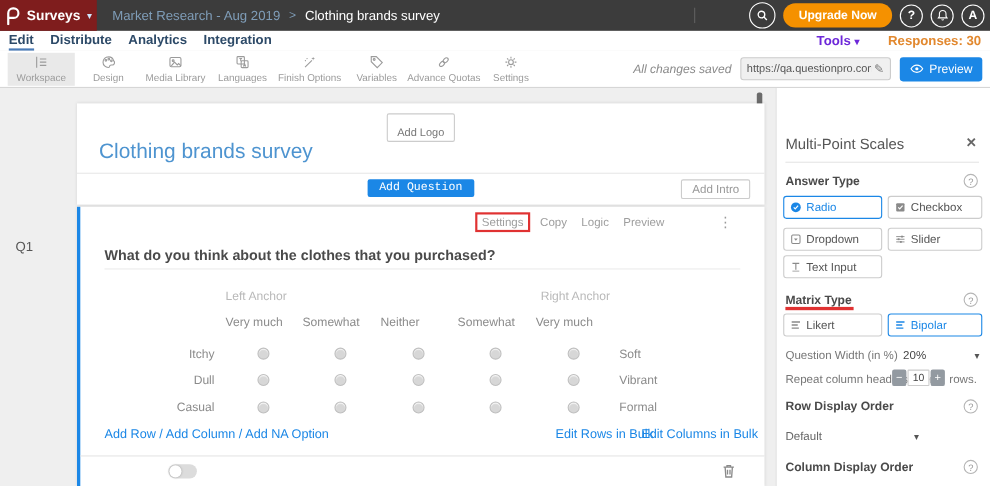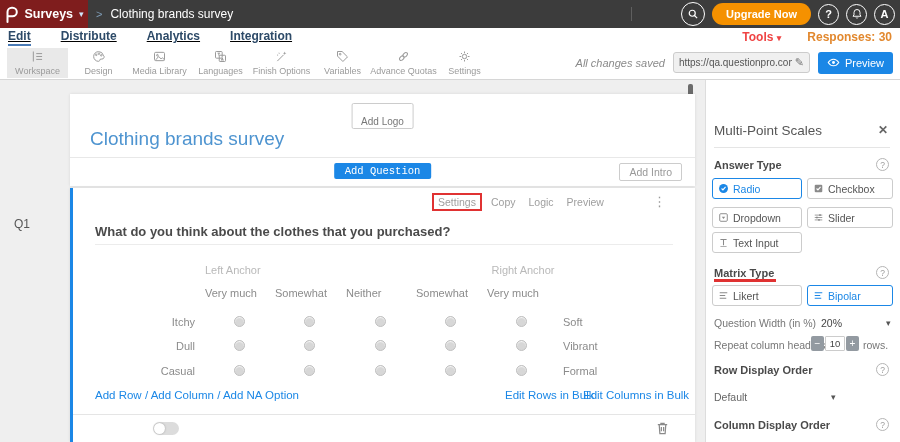--- a/index.html
+++ b/index.html
@@ -15,25 +15,25 @@
   .crumb-sep { margin: 0 8px; font-size: 11px; color: #7f9db8; }
   .crumb-current { font-size: 12px; color: #fff; }
   .topbar-right { margin-left: auto; display: flex; align-items: center; gap: 7px; padding-right: 5px; }
   .tb-divider { width: 1px; height: 14px; background: #5f5f5f; margin-right: 42px; }
   .circle-btn { width: 21px; height: 21px; border: 1.5px solid #fff; border-radius: 50%; display: flex; align-items: center; justify-content: center; font-size: 11px; font-weight: 700; cursor: pointer; background: transparent; color: #fff; }
   .search-btn { width: 24px; height: 24px; }
   .upgrade-btn { background: #f59100; color: #fff; border: none; border-radius: 12px; height: 22px; padding: 0 14px; font-size: 11px; font-weight: 700; font-family: inherit; cursor: pointer; }
 
   
   .navrow { height: 18px; background: #fff; display: flex; align-items: center; padding: 0 6px 0 8px; }
-  .tabs { display: flex; gap: 30px; text-decoration: underline; }
+  .tabs { display: flex; gap: 15px; }
   .tab { font-size: 12px; font-weight: 700; color: #2d4a68; cursor: pointer; line-height: 16px; }
   .tab.active { border-bottom: 2px solid #4a7ab5; }
   .navrow-right { margin-left: auto; display: flex; align-items: center; gap: 26px; padding-right: 2px; }
-  .tools-label { font-size: 12px; font-weight: 700; color: #ef4444; cursor: pointer; margin-left: 40px; }
+  .tools-label { font-size: 12px; font-weight: 700; color: #6d28d9; cursor: pointer; margin-left: 40px; }
   .tools-label .caret { font-size: 9px; }
   .responses { font-size: 12px; font-weight: 700; color: #e2882e; }
 
   
   .toolbar { height: 34px; background: #fff; border-bottom: 1px solid #d6d6d6; display: flex; align-items: center; }
   .tool-item { width: 61px; height: 30px; display: flex; flex-direction: column; align-items: center; justify-content: center; gap: 2px; cursor: pointer; }
   .tool-item:first-child { margin-left: 7px; }
   .tool-item.active { background: #e9e9e9; }
   .tool-item svg { width: 15px; height: 15px; stroke: #9b9b9b; fill: none; stroke-width: 1.2; }
   .tool-label { font-size: 9px; color: #9b9b9b; white-space: nowrap; }
@@ -110,20 +110,21 @@
 <body>
 
 <div class="topbar">
   <div class="brand">
     <svg width="14" height="17" viewBox="0 0 14 17">
         <path d="M3.5 16V6a4.3 4.3 0 0 1 4.3-4.3h.7a4.3 4.3 0 0 1 0 8.6H4.8" fill="none" stroke="#fff" stroke-width="2" stroke-linecap="round"></path>
       </svg>
     <span class="brand-label">Surveys</span>
     <span class="caret">▾</span>
   </div>
+  <span class="crumb-parent">Market Research - Aug 2019</span>
   <span class="crumb-sep">&gt;</span>
   <span class="crumb-current">Clothing brands survey</span>
   <div class="topbar-right">
     <span class="tb-divider"></span>
     <span class="circle-btn search-btn">
       <svg width="12" height="12" viewBox="0 0 16 16">
           <circle cx="7" cy="7" r="4" fill="none" stroke="#fff" stroke-width="1.6"></circle>
           <line x1="10" y1="10" x2="13.5" y2="13.5" stroke="#fff" stroke-width="1.6"></line>
         </svg>
     </span>

